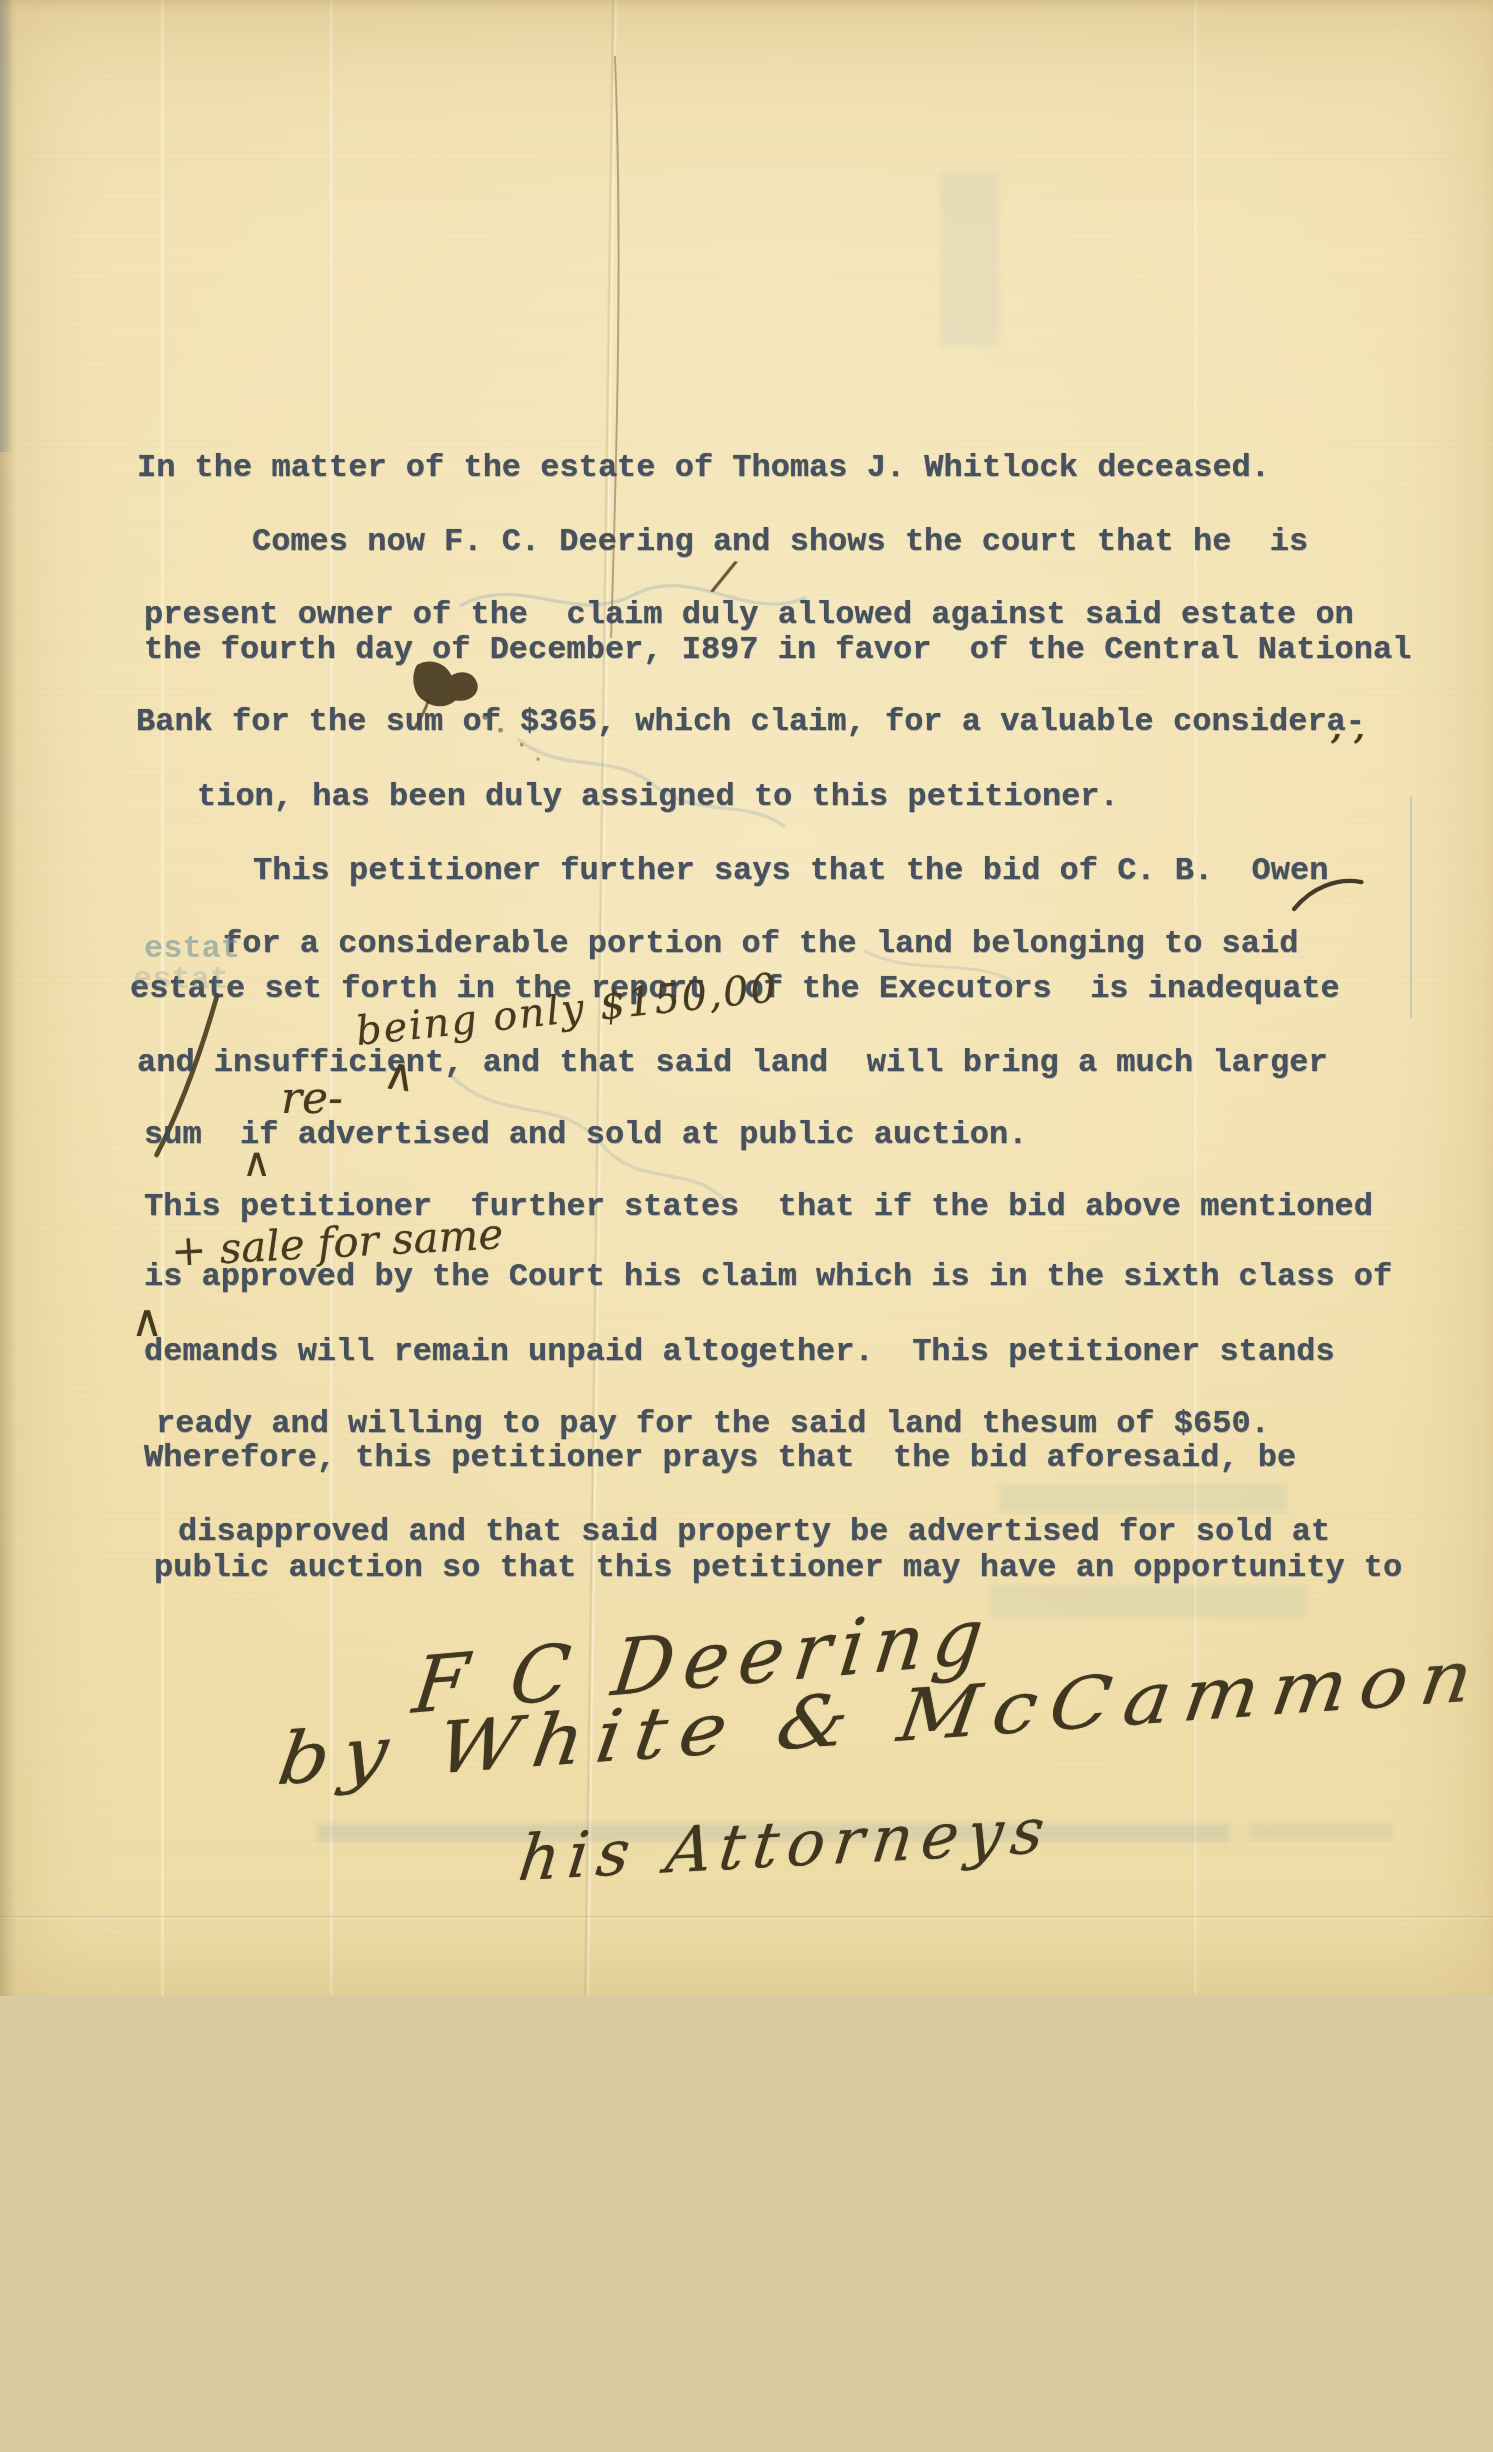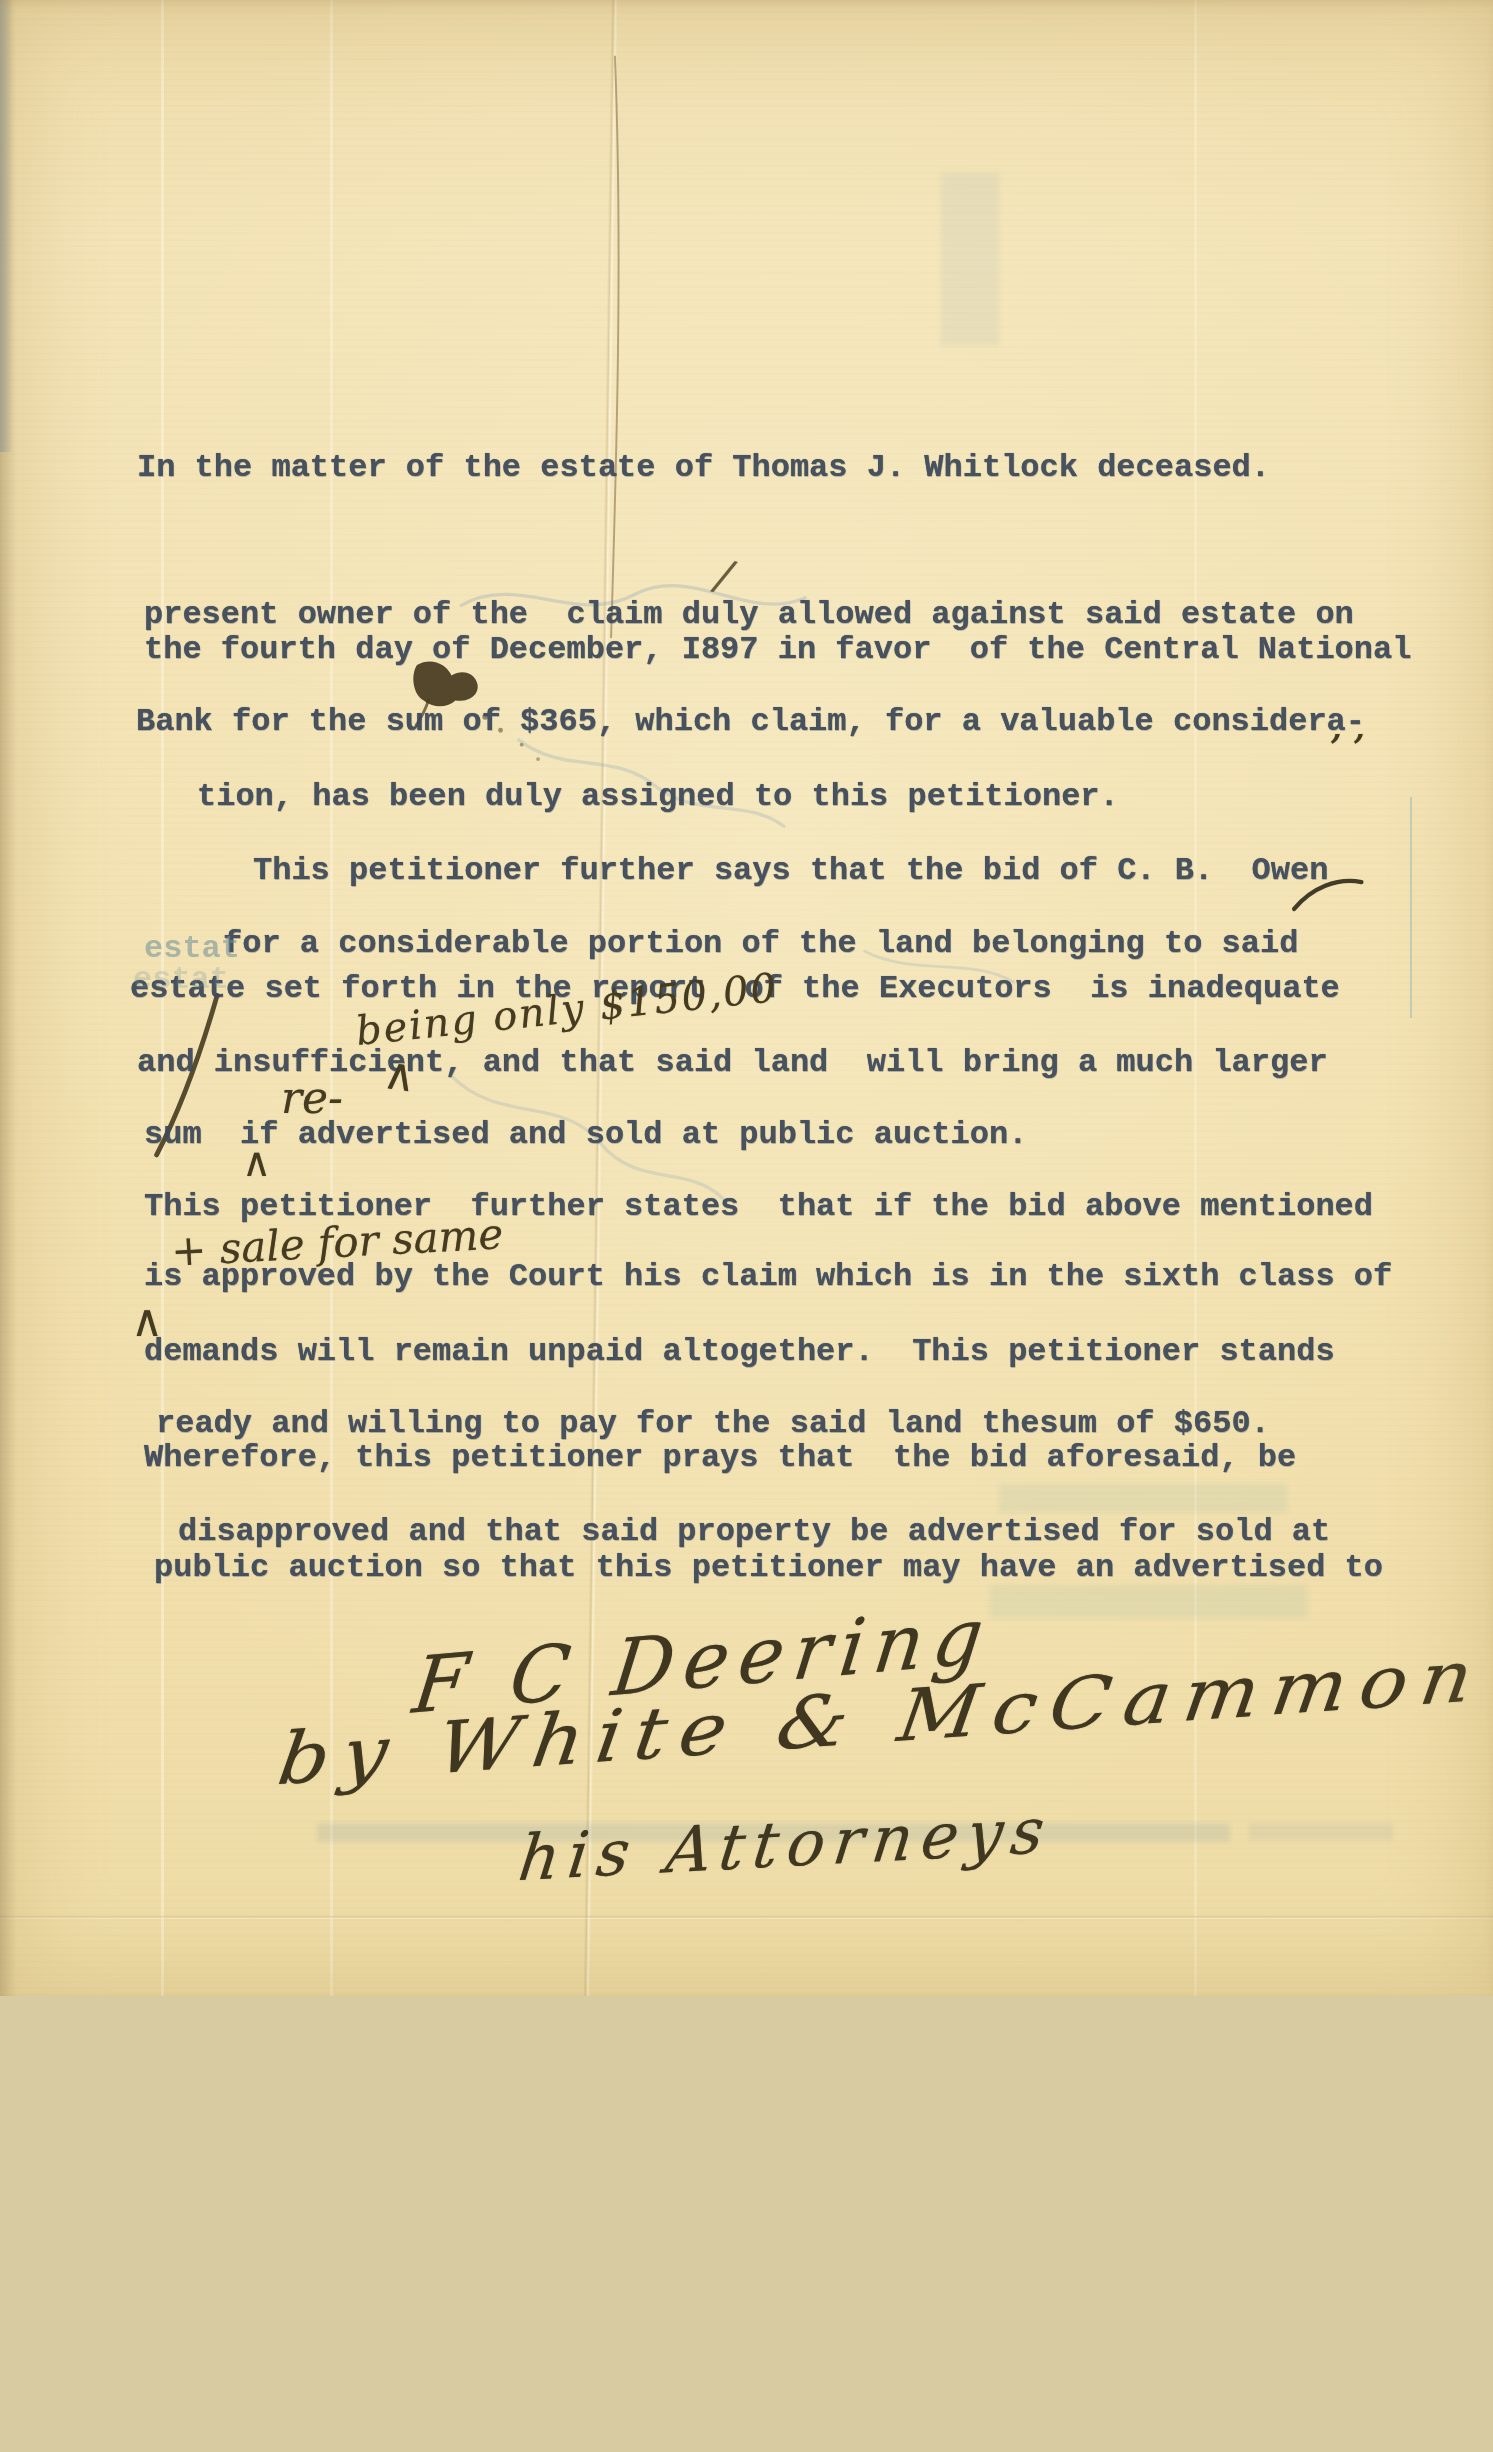--- a/index.html
+++ b/index.html
@@ -83,36 +83,37 @@
     <circle cx="560" cy="790" r="2" fill="#463a1e" opacity=".4"></circle>
     <path d="M480,630 C540,596 600,652 662,618 C720,588 780,648 838,622" stroke="rgba(125,155,180,.28)" stroke-width="3.5" fill="none" stroke-linecap="round"></path>
     <path d="M540,770 C585,806 640,782 682,818 C724,852 776,830 816,860" stroke="rgba(125,155,180,.25)" stroke-width="3.5" fill="none" stroke-linecap="round"></path>
     <path d="M470,1120 C520,1170 585,1140 625,1190 C665,1238 718,1210 755,1250" stroke="rgba(125,155,180,.22)" stroke-width="3.5" fill="none" stroke-linecap="round"></path>
     <path d="M900,990 C950,1016 1010,996 1055,1022" stroke="rgba(125,155,180,.22)" stroke-width="3" fill="none" stroke-linecap="round"></path>
     <path d="M640,58 C648,260 642,470 636,664" stroke="rgba(115,92,55,.5)" stroke-width="2" fill="none"></path>
     <path d="M197,2286 C203,2380 210,2470 216,2553" stroke="rgba(125,100,60,.5)" stroke-width="2.5" fill="none"></path>
   </svg>
 
   <div class="tl" style="left:137px;top:450px">In the matter of the estate of Thomas J. Whitlock deceased.</div>
+  <div class="tl" style="left:252px;top:524px">Comes now F. C. Deering and shows the court that he  is</div>
   <div class="tl" style="left:144px;top:597px">present owner of the  claim duly allowed against said estate on</div>
   <div class="tl" style="left:144px;top:632px">the fourth day of December, I897 in favor  of the Central National</div>
   <div class="tl" style="left:136px;top:704px">Bank for the sum of $365, which claim, for a valuable considera-</div>
   <div class="tl" style="left:197px;top:779px">tion, has been duly assigned to this petitioner.</div>
   <div class="tl" style="left:253px;top:853px">This petitioner further says that the bid of C. B.  Owen</div>
   <div class="tl" style="left:223px;top:926px">for a considerable portion of the land belonging to said</div>
   <div class="tl" style="left:130px;top:971px">estate set forth in the report  of the Executors  is inadequate</div>
   <div class="tl" style="left:137px;top:1045px">and insufficient, and that said land  will bring a much larger</div>
   <div class="tl" style="left:144px;top:1117px">sum  if advertised and sold at public auction.</div>
   <div class="tl" style="left:144px;top:1189px">This petitioner  further states  that if the bid above mentioned</div>
   <div class="tl" style="left:144px;top:1259px">is approved by the Court his claim which is in the sixth class of</div>
   <div class="tl" style="left:144px;top:1334px">demands will remain unpaid altogether.  This petitioner stands</div>
   <div class="tl" style="left:156px;top:1406px">ready and willing to pay for the said land thesum of $650.</div>
   <div class="tl" style="left:144px;top:1440px">Wherefore, this petitioner prays that  the bid aforesaid, be</div>
   <div class="tl" style="left:178px;top:1514px">disapproved and that said property be advertised for sold at</div>
-  <div class="tl" style="left:154px;top:1550px">public auction so that this petitioner may have an advertised to</div>
+  <div class="tl" style="left:154px;top:1550px">public auction so that this petitioner may have an opportunity to</div>
 
   <div class="ghost" style="left:144px;top:930px;">estat</div>
   <div class="ghost" style="left:133px;top:961px;opacity:.45;">estat</div>
 
   <div class="hw" style="left:355px;top:986px;font-size:40px;letter-spacing:1.9px;transform:rotate(-6deg);">being only $150,00</div>
   <div class="hw" style="left:281px;top:1072px;font-size:44px;">re-</div>
   <div class="hw" style="left:171px;top:1218px;font-size:42px;transform:rotate(-3deg);">+ sale for same</div>
   <div class="hw" style="left:384px;top:1049px;font-size:44px;transform:rotate(8deg);">∧</div>
   <div class="hw" style="left:242px;top:1139px;font-size:40px;">∧</div>
   <div class="hw" style="left:131px;top:1295px;font-size:44px;">∧</div>

